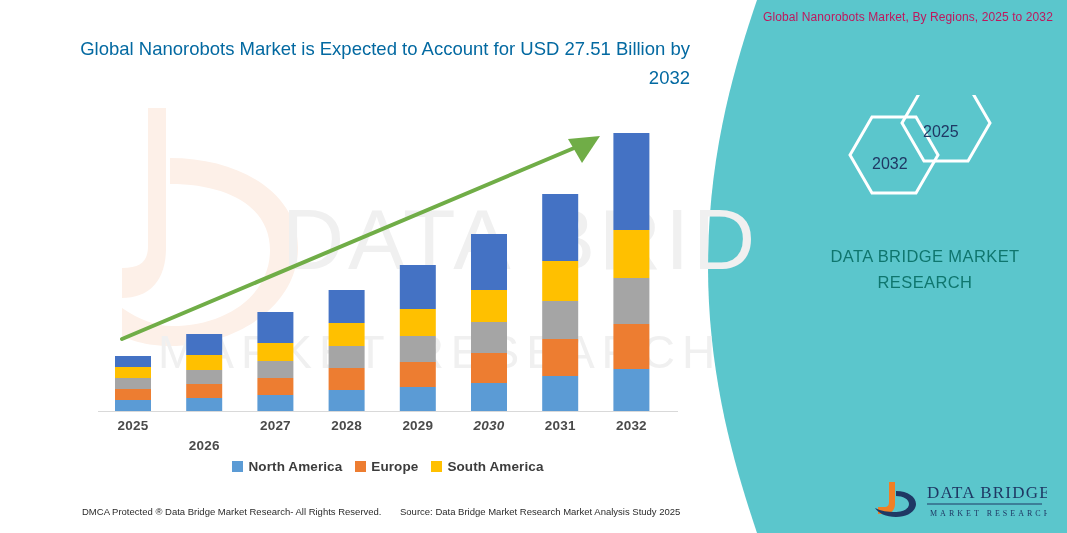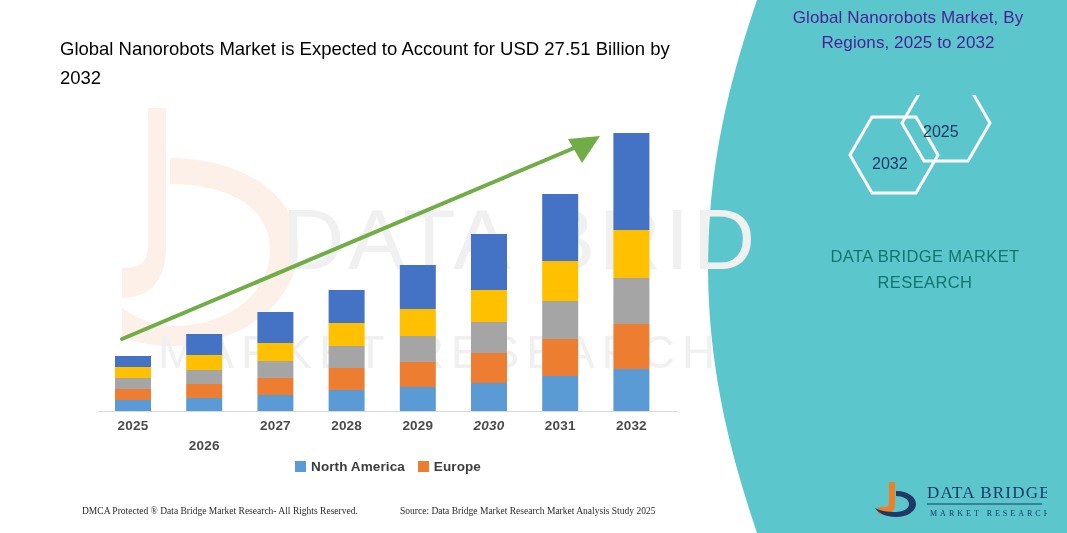--- a/index.html
+++ b/index.html
@@ -6,39 +6,39 @@
   body{width:1067px;height:533px;background:#ffffff;overflow:hidden;
        font-family:"Liberation Sans",sans-serif;position:relative;}
 
   .root{position:absolute;inset:0;background:#fff;}
 
   
   .teal-panel{position:absolute;left:0;top:0;width:1067px;height:533px;}
   .teal-panel svg{display:block;}
 
   .panel-title{position:absolute;left:758px;top:5px;width:300px;
-    text-align:center;color:#4c1d95;font-size:17px;line-height:25px;
+    text-align:center;color:#be185d;font-size:12px;line-height:25px;
     font-weight:400;letter-spacing:.1px;}
 
   .hexwrap{position:absolute;left:820px;top:95px;width:230px;height:120px;}
   .hexwrap svg{display:block;}
   .hex-label{position:absolute;color:#1F3864;font-size:16px;font-weight:400;}
   .hex-2032{left:52px;top:60px;}
   .hex-2025{left:103px;top:28px;}
 
   .dbmr-text{position:absolute;left:790px;top:243px;width:270px;text-align:center;
     color:#0f766e;font-size:16.5px;line-height:26px;letter-spacing:.4px;}
 
   
   .logo{position:absolute;left:872px;top:478px;width:175px;height:44px;}
   .logo svg{display:block;}
 
   
-  .chart-title{position:absolute;left:60px;top:34px;width:630px;text-align:left;
-    color:#000000;font-size:18.5px;line-height:29px;font-weight:400;}
+  .chart-title{position:absolute;left:60px;top:34px;width:630px;text-align:right;
+    color:#0369a1;font-size:18.5px;line-height:29px;font-weight:400;}
 
   .watermark{position:absolute;left:0;top:0;width:760px;height:533px;
     pointer-events:none;overflow:hidden;}
   .wm-line{position:absolute;color:#f0f0f0;font-weight:400;white-space:nowrap;}
   .wm1{left:282px;top:190px;font-size:86px;letter-spacing:4px;}
   .wm2{left:158px;top:325px;font-size:46px;letter-spacing:7px;}
   .wm-b{position:absolute;left:120px;top:98px;width:190px;height:255px;}
   .wm-b svg{display:block;}
 
   .plot{position:absolute;left:0;top:0;width:760px;height:470px;}
@@ -48,21 +48,21 @@
   .xlabel{position:absolute;width:70px;text-align:center;color:#4a4a4a;
     font-size:13.5px;font-weight:bold;letter-spacing:.2px;}
 
   .legend{position:absolute;left:98px;top:455px;width:580px;height:22px;
     display:flex;align-items:center;justify-content:center;gap:13px;}
   .lg-item{display:flex;align-items:center;gap:5px;}
   .lg-swatch{width:11px;height:11px;display:inline-block;}
   .lg-text{color:#3c3c3c;font-size:13.5px;font-weight:bold;letter-spacing:.1px;text-align:right;}
 
   .footer{position:absolute;left:0;top:506px;width:760px;height:20px;
-    font-family:Liberation Serif, serif;color:#2b2b2b;font-size:9.5px;}
+    font-family:Liberation Sans, sans-serif;color:#2b2b2b;font-size:9.5px;}
   .foot-left{position:absolute;left:82px;top:0;}
   .foot-right{position:absolute;left:400px;top:0;}
 </style>
 </head>
 <body>
 
 <div class="root">
 
   <div class="teal-panel">
     <svg width="1067" height="533" viewBox="0 0 1067 533">
@@ -184,20 +184,24 @@
 
   <div class="legend">
       <div class="lg-item">
         <span class="lg-swatch" style="background: rgb(91, 155, 213);"></span>
         <span class="lg-text">North America</span>
       </div>
       <div class="lg-item">
         <span class="lg-swatch" style="background: rgb(237, 125, 49);"></span>
         <span class="lg-text">Europe</span>
       </div>
+      <div class="lg-item">
+        <span class="lg-swatch" style="background: rgb(255, 192, 0);"></span>
+        <span class="lg-text">South America</span>
+      </div>
     </div>
 
   <div class="footer">
     <span class="foot-left">DMCA Protected ® Data Bridge Market Research- All Rights Reserved.</span>
     <span class="foot-right">Source: Data Bridge Market Research  Market Analysis Study 2025</span>
   </div>
 
 </div>
 
 </body></html>

